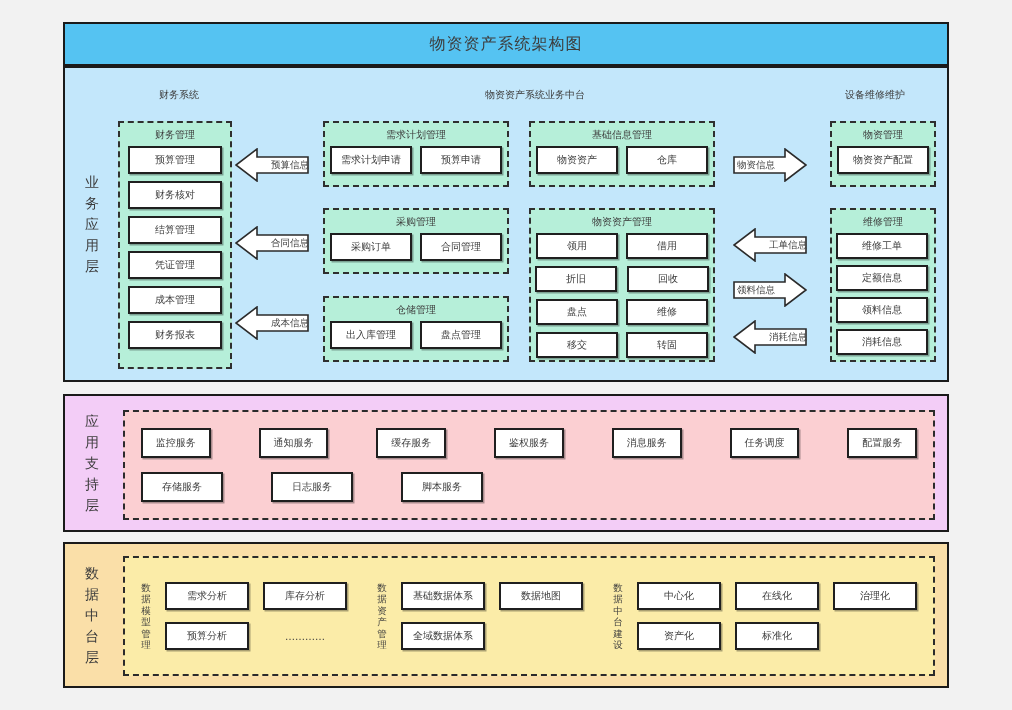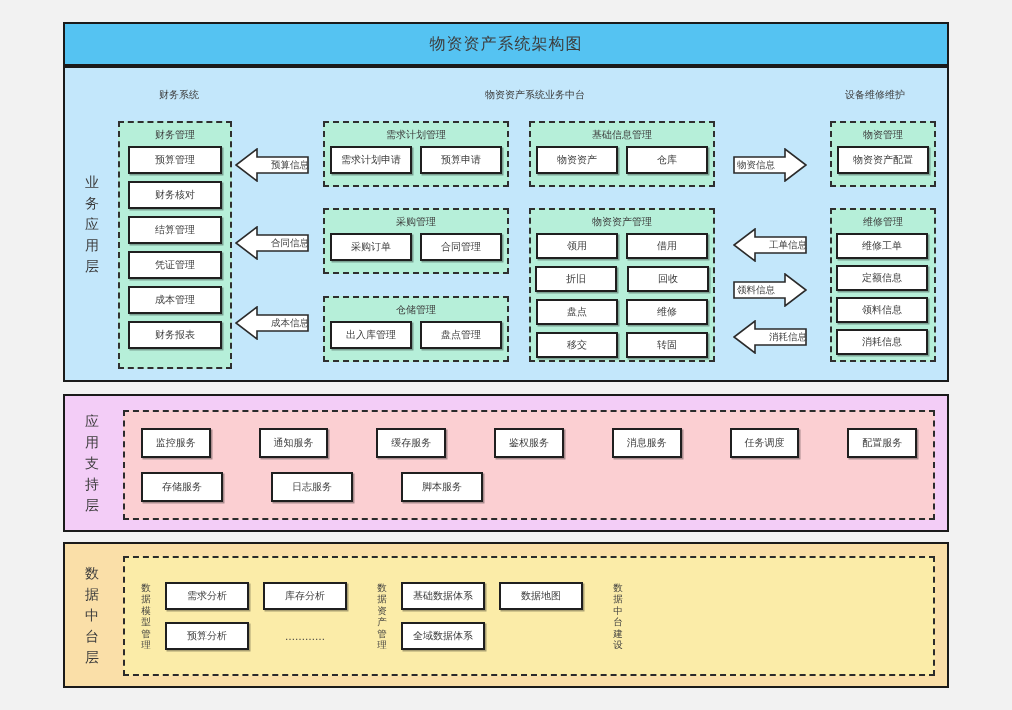--- a/index.html
+++ b/index.html
@@ -364,18 +364,30 @@
 
       <div class="dgroup">
         <div class="vlabel">
           <span>数</span>
           <span>据</span>
           <span>中</span>
           <span>台</span>
           <span>建</span>
           <span>设</span>
         </div>
+        <div class="dcells">
+          <div class="drow">
+            <div class="box">中心化</div>
+            <div class="box">在线化</div>
+            <div class="box">治理化</div>
+          </div>
+          <div class="drow">
+            <div class="box">资产化</div>
+            <div class="box">标准化</div>
+            <div class="spacer"></div>
+          </div>
+        </div>
       </div>
 
     </div>
   </div>
 
 </div>
 
 </body></html>

